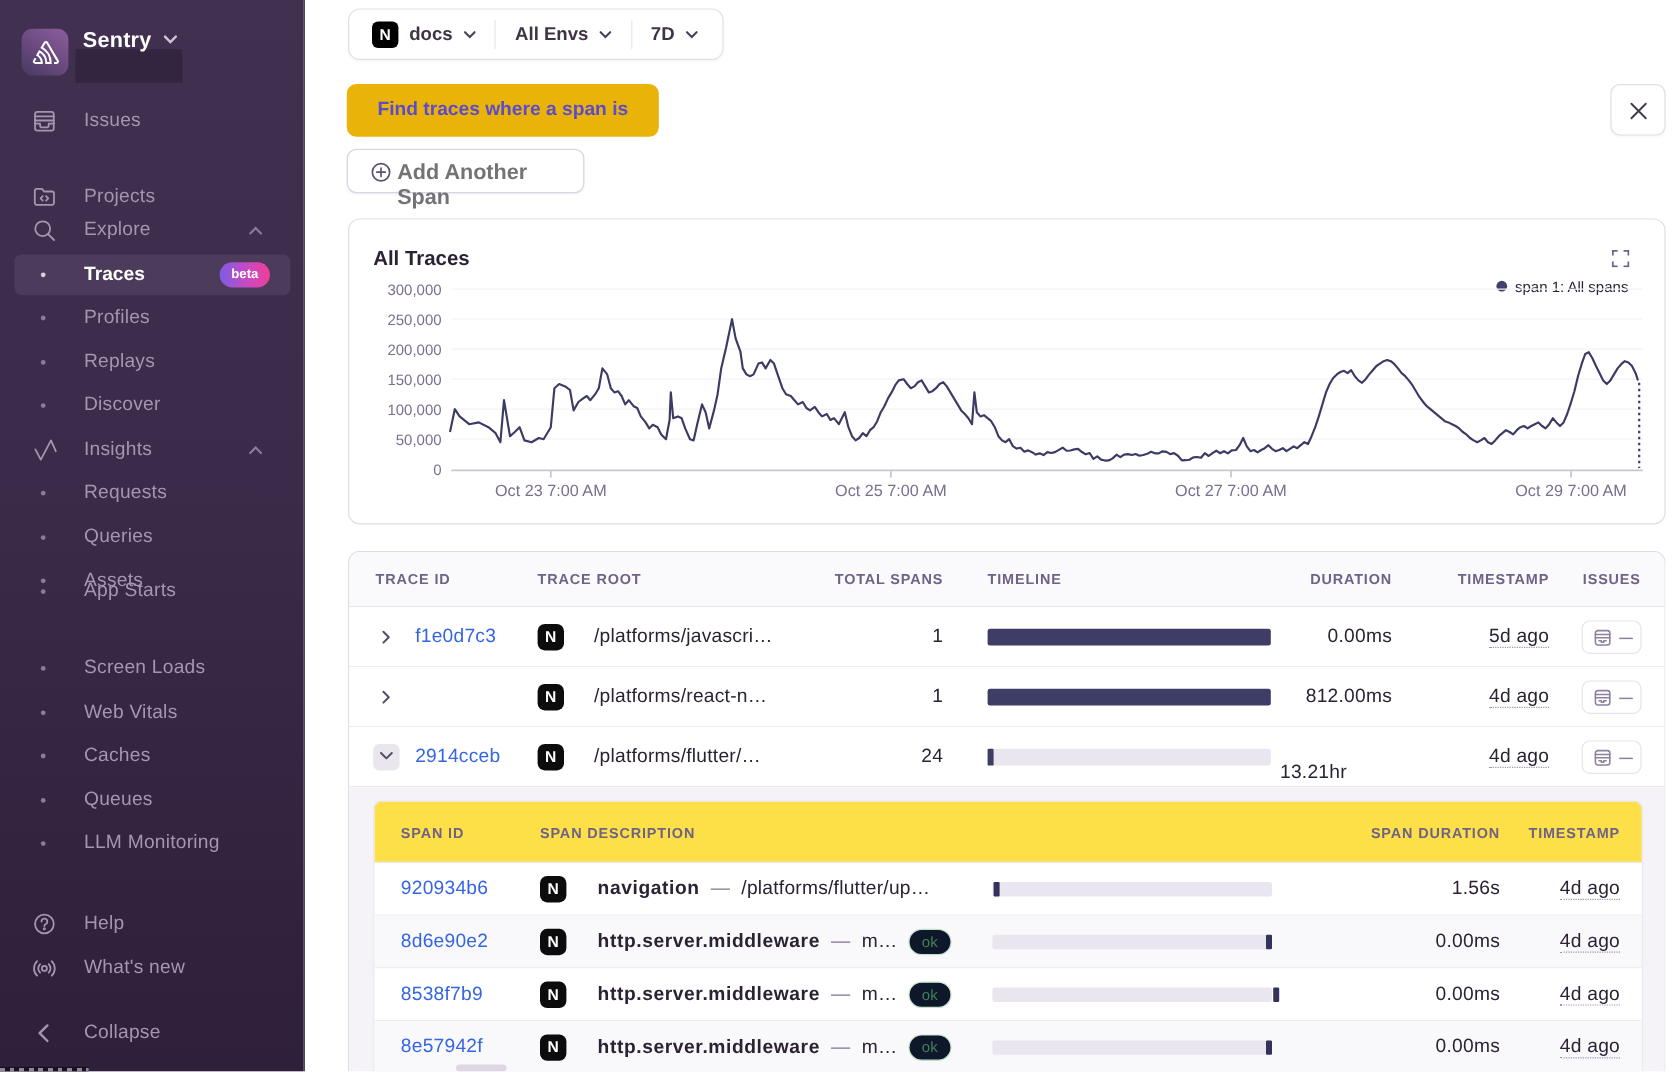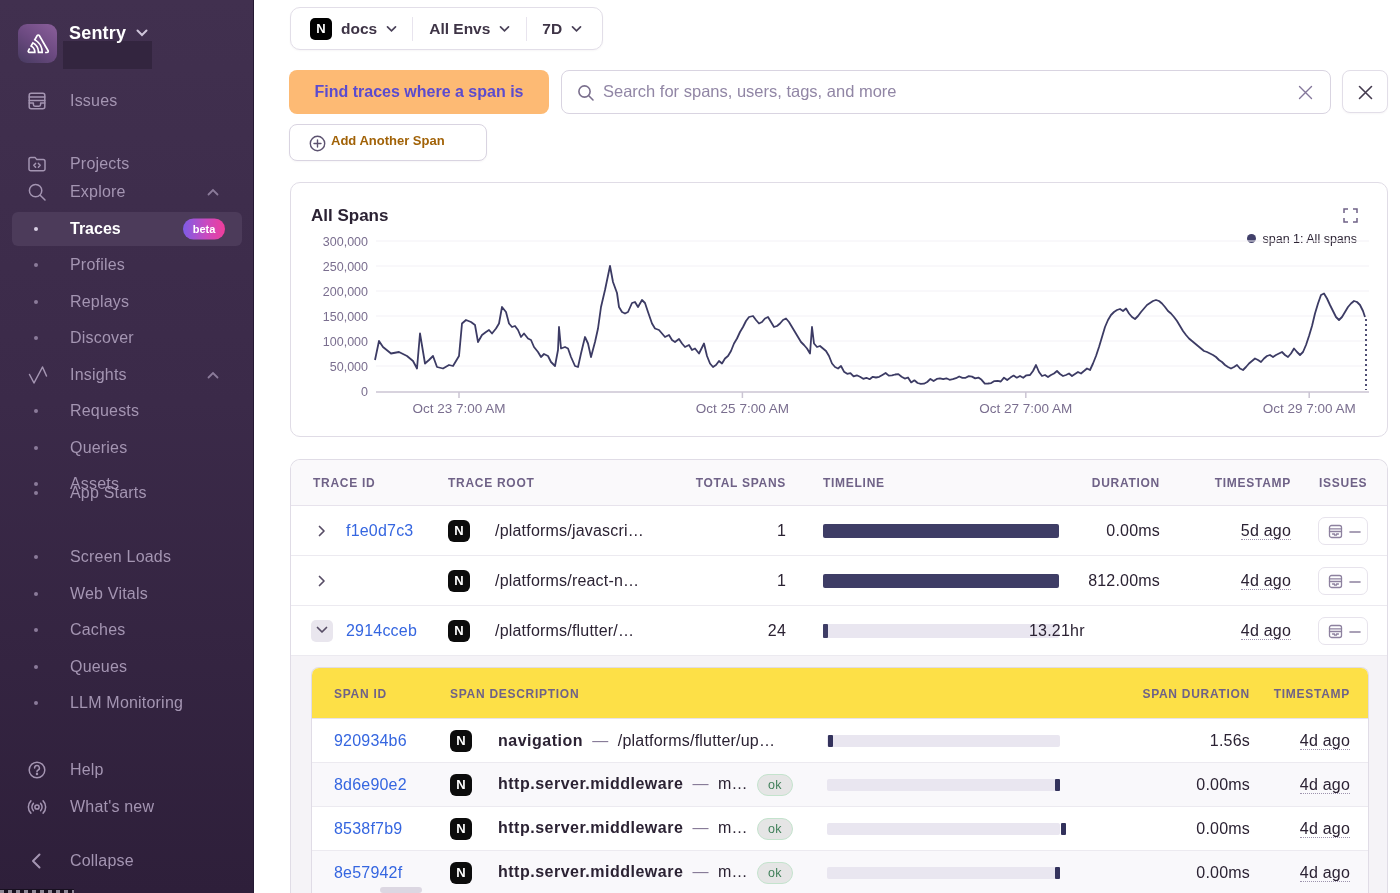--- a/index.html
+++ b/index.html
@@ -38,33 +38,33 @@
 
 #filterbar { position:absolute; left:35px; top:7px; width:313px; height:43px; background:#fff;
   border:1px solid #e2dee8; border-radius:10px; box-shadow:0 1px 2px rgba(43,34,51,0.04);
   display:flex; align-items:center; }
 #filterbar .seg { display:flex; align-items:center; font-size:15.5px; font-weight:bold; color:#3e3446; }
 #filterbar .divider { width:1px; height:24px; background:#e8e4ee; }
 .nexticon { display:inline-block; border-radius:5px; background:#000; color:#fff; text-align:center;
   font-weight:bold; }
 
 
-#findpill { position:absolute; left:34px; top:70px; width:260px; height:44px; background:#fdba74;
+#findpill { position:absolute; left:34px; top:70px; width:260px; height:44px; background:#eab308;
   border-radius:8px; color:#5b4bce; font-weight:bold; font-size:16px; line-height:44px; text-align:center; }
 #searchbox { position:absolute; left:306px; top:70px; width:770px; height:44px; background:#fff;
   border:1px solid #d9d4e1; border-radius:8px; }
 #searchbox .ph { position:absolute; left:41px; top:11px; font-size:16.5px; color:#9186a5; }
 #searchbox .mag { position:absolute; left:15px; top:13px; }
 #searchbox .clr { position:absolute; right:16px; top:13px; }
 #xbtn { position:absolute; left:1087px; top:70px; width:46px; height:43px; background:#fff;
   border:1px solid #e2dee8; border-radius:8px; box-shadow:0 1px 2px rgba(43,34,51,0.04); }
 #xbtn svg { position:absolute; left:14px; top:13px; }
 #addspan { position:absolute; left:34px; top:124px; width:198px; height:37px; background:#fff;
   border:1px solid #d9d4e1; border-radius:8px; box-shadow:0 1px 2px rgba(43,34,51,0.04); }
-#addspan .t { position:absolute; left:41px; top:8px; font-size:13px; font-weight:bold; color:#a16207;text-align:right; }
+#addspan .t { position:absolute; left:41px; top:8px; font-size:18px; font-weight:bold; color:#737373; }
 #addspan svg { position:absolute; left:19px; top:10px; }
 
 
 #chartpanel { position:absolute; left:35px; top:182px; width:1098px; height:255px; background:#fff;
   border:1px solid #e0dce6; border-radius:10px; }
 #chartpanel .title { position:absolute; left:20px; top:23px; font-size:17px; font-weight:bold; color:#2b2233; }
 #chartpanel .legend { position:absolute; right:30px; top:49px; font-size:12.5px; color:#2b2233; }
 #chartpanel .legend i { display:inline-block; width:9px; height:9px; border-radius:50%; background:#41406a; margin-right:6px; }
 #chartpanel .expand { position:absolute; right:29px; top:25px; }
 
@@ -90,21 +90,21 @@
 #expand { position:absolute; left:0; top:196px; width:1098px; height:238px; background:#f5f3f7; }
 #spanpanel { position:absolute; left:20px; top:11px; width:1058px; height:227px; background:#fff;
   border:1px solid #e0dce6; border-radius:8px 8px 0 0; border-bottom:none; overflow:hidden; }
 #spanhead { position:absolute; left:0; top:0; width:1058px; height:51px; background:#fde047; border-bottom:1px solid #e7e3ec; }
 #spanhead .th { position:absolute; top:19px; }
 .srow { position:absolute; left:0; width:1058px; height:44px; background:#fff; border-bottom:1px solid #eceaf0; font-size:16px; color:#2b2233; letter-spacing:0.2px; }
 .srow.alt { background:#f9f8fb; }
 .srow .cell { position:absolute; top:50%; transform:translateY(-50%); white-space:nowrap; }
 .strack { position:absolute; left:515px; top:50%; margin-top:-6px; width:233px; height:12px; background:#e9e6f0; border-radius:2px; }
 .stick { position:absolute; top:0; width:5px; height:12px; background:#33325c; border-radius:1px; }
-.okpill { display:inline-block; height:22px; padding:0 10px; border:1px solid #c4e3cd; background:#e5e5e5;
+.okpill { display:inline-block; height:22px; padding:0 10px; border:1px solid #c4e3cd; background:#0f172a;
   border-radius:11px; color:#41805a; font-size:12.5px; line-height:20px; vertical-align:middle; }
 .dim { color:#857996; }
 svg.icon { display:block; }
 .srow b { letter-spacing:0.5px; }
 </style>
 </head>
 <body>
 <div id="app">
 
 <div id="sidebar">
@@ -255,45 +255,35 @@
   <span class="divider" style="margin-left:15px;"></span>
   <span class="seg" style="margin-left:16px;">All&nbsp;Envs<svg width="11" height="8" viewBox="0 0 11 8" style="margin-left:9px;">
             <path d="M1.5 1.8 5.5 5.8 9.5 1.8" stroke="#4a4158" stroke-width="1.7" fill="none" stroke-linecap="round"></path>
           </svg></span>
   <span class="divider" style="margin-left:16px;"></span>
   <span class="seg" style="margin-left:15px;">7D<svg width="11" height="8" viewBox="0 0 11 8" style="margin-left:9px;">
             <path d="M1.5 1.8 5.5 5.8 9.5 1.8" stroke="#4a4158" stroke-width="1.7" fill="none" stroke-linecap="round"></path>
           </svg></span>
 </div>
   <div id="findpill">Find traces where a span is</div>
-  <div id="searchbox">
-    <svg class="mag" width="18" height="18" viewBox="0 0 18 18">
-          <circle cx="7.5" cy="7.5" r="5.6" stroke="#7a6f8d" stroke-width="1.6" fill="none"></circle>
-          <path d="M11.8 11.8 16 16" stroke="#7a6f8d" stroke-width="1.6" stroke-linecap="round"></path>
-        </svg>
-    <span class="ph">Search for spans, users, tags, and more</span>
-    <svg class="clr" width="17" height="17" viewBox="0 0 17 17">
-          <path d="M2.5 2.5 14.5 14.5 M14.5 2.5 2.5 14.5" stroke="#84779b" stroke-width="1.4" stroke-linecap="round"></path>
-        </svg>
-  </div>
   <div id="xbtn">
         <svg width="17" height="17" viewBox="0 0 17 17">
           <path d="M2.5 2.5 14.5 14.5 M14.5 2.5 2.5 14.5" stroke="#433a4e" stroke-width="1.6" stroke-linecap="round"></path>
         </svg>
       </div>
   <div id="addspan">
     <svg width="17" height="17" viewBox="0 0 17 17">
           <circle cx="8.5" cy="8.5" r="7.2" stroke="#5c5270" stroke-width="1.4" fill="none"></circle>
           <path d="M8.5 5v7 M5 8.5h7" stroke="#5c5270" stroke-width="1.4" stroke-linecap="round"></path>
         </svg>
     <span class="t">Add Another Span</span>
   </div>
 
   <div id="chartpanel">
-    <div class="title">All Spans</div>
+    <div class="title">All Traces</div>
     <svg class="expand" width="15" height="15" viewBox="0 0 15 15" fill="none" stroke="#6f6287" stroke-width="1.5">
       <path d="M1 5V1h4 M10 1h4v4 M14 10v4h-4 M5 14H1v-4"></path>
     </svg>
     <div class="legend"><i></i>span 1: All spans</div>
     <svg id="chart" width="1096" height="253" viewBox="0 0 1096 253" style="position:absolute;left:0;top:0;">
           <line x1="85" y1="58" x2="1078" y2="58" stroke="#f3f1f6" stroke-width="1"></line>
           <line x1="85" y1="83" x2="1078" y2="83" stroke="#f3f1f6" stroke-width="1"></line>
           <line x1="85" y1="108" x2="1078" y2="108" stroke="#f3f1f6" stroke-width="1"></line>
           <line x1="85" y1="133" x2="1078" y2="133" stroke="#f3f1f6" stroke-width="1"></line>
           <line x1="85" y1="158" x2="1078" y2="158" stroke="#f3f1f6" stroke-width="1"></line>
@@ -378,21 +368,21 @@
                 <path d="M1.5 1.5 6 6 10.5 1.5" stroke="#574d66" stroke-width="1.7" fill="none" stroke-linecap="round" stroke-linejoin="round"></path>
               </svg>
             </span>
       <span class="cell link" style="left:55px;">2914cceb</span>
       <span class="nbadge" style="left:157px;">N</span>
       <span class="cell" style="left:204px;">/platforms/flutter/…</span>
       <span class="cell" style="left:401px;width:94px;text-align:right;">24</span>
       <span class="track">
               <span class="tick" style="left:0;"></span>
             </span>
-      <span class="cell" style="left:738px;width:131px;text-align:left;">13.21hr</span>
+      <span class="cell" style="left:738px;width:131px;text-align:center;margin-top:13px;">13.21hr</span>
       <span class="cell" style="left:869px;width:131px;text-align:right;"><span class="ts">4d ago</span></span>
       <span class="issuebtn">
               <svg style="position:absolute;left:9px;top:6px;" width="15" height="15" viewBox="0 0 15 15" stroke="#8d819f" stroke-width="1.3" fill="none" stroke-linecap="round" stroke-linejoin="round">
                 <rect x="1.5" y="1.5" width="12" height="12" rx="2"></rect>
                 <path d="M1.5 4.8h12 M1.5 7.5h12 M4.5 10h2v1.2h2V10h2"></path>
               </svg>
               <svg style="position:absolute;left:30px;top:13px;" width="12" height="2" viewBox="0 0 12 2">
                 <path d="M1 1h10" stroke="#8d819f" stroke-width="1.6" stroke-linecap="round"></path>
               </svg>
             </span>

